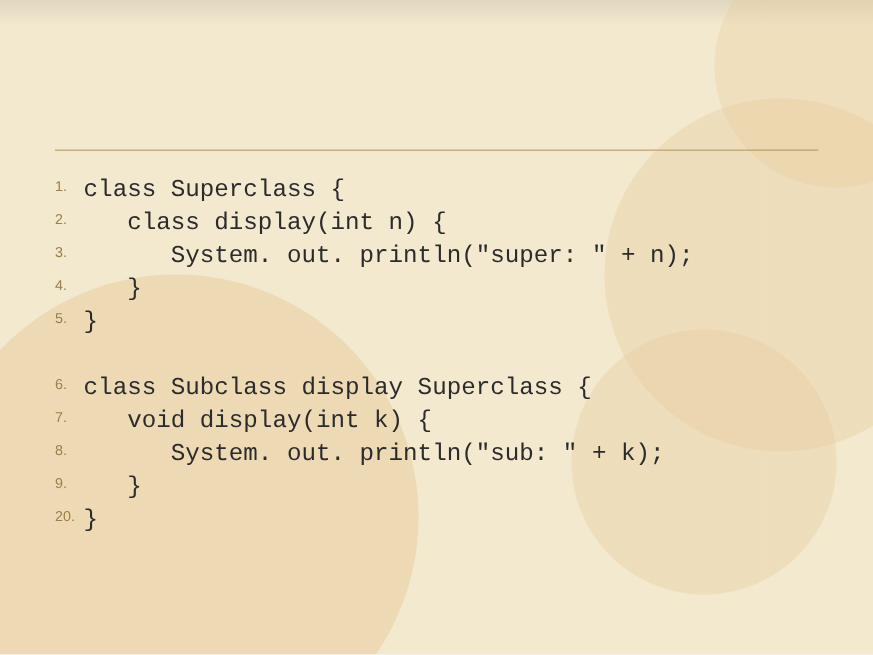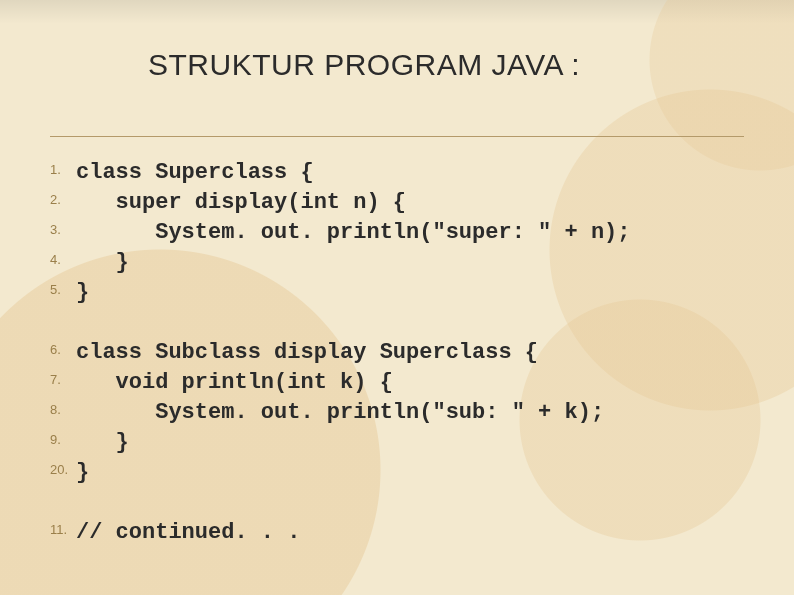--- a/index.html
+++ b/index.html
@@ -66,43 +66,41 @@
     text-align: left;
     flex-shrink: 0;
     position: relative;
     top: -3px;
   }
   .code {
     font-family: "Courier New", Courier, monospace;
     font-size: 22px;
     color: #2b2b2b;
     white-space: pre;
-    font-weight: bold;
   }
 </style>
 </head>
 <body>
 
 <div class="slide">
 
   <div class="title-block">
-    <div class="title-line">STRUKTUR PROGRAM JAVA :</div>
   </div>
 
   <div class="underline"></div>
 
   <div class="code-area">
 
     <div class="code-line">
       <span class="lineno">1.</span>
       <span class="code">class Superclass {</span>
     </div>
     <div class="code-line">
       <span class="lineno">2.</span>
-      <span class="code">   super display(int n) {</span>
+      <span class="code">   class display(int n) {</span>
     </div>
     <div class="code-line">
       <span class="lineno">3.</span>
       <span class="code">      System. out. println("super: " + n);</span>
     </div>
     <div class="code-line">
       <span class="lineno">4.</span>
       <span class="code">   }</span>
     </div>
     <div class="code-line">
@@ -114,40 +112,36 @@
       <span class="lineno"></span>
       <span class="code"></span>
     </div>
 
     <div class="code-line">
       <span class="lineno">6.</span>
       <span class="code">class Subclass display Superclass {</span>
     </div>
     <div class="code-line">
       <span class="lineno">7.</span>
-      <span class="code">   void println(int k) {</span>
+      <span class="code">   void display(int k) {</span>
     </div>
     <div class="code-line">
       <span class="lineno">8.</span>
       <span class="code">      System. out. println("sub: " + k);</span>
     </div>
     <div class="code-line">
       <span class="lineno">9.</span>
       <span class="code">   }</span>
     </div>
     <div class="code-line">
       <span class="lineno">20.</span>
       <span class="code">}</span>
     </div>
 
     <div class="code-line spacer">
       <span class="lineno"></span>
       <span class="code"></span>
     </div>
 
-    <div class="code-line">
-      <span class="lineno">11.</span>
-      <span class="code">// continued. . .</span>
-    </div>
 
   </div>
 
 </div>
 
 </body></html>

